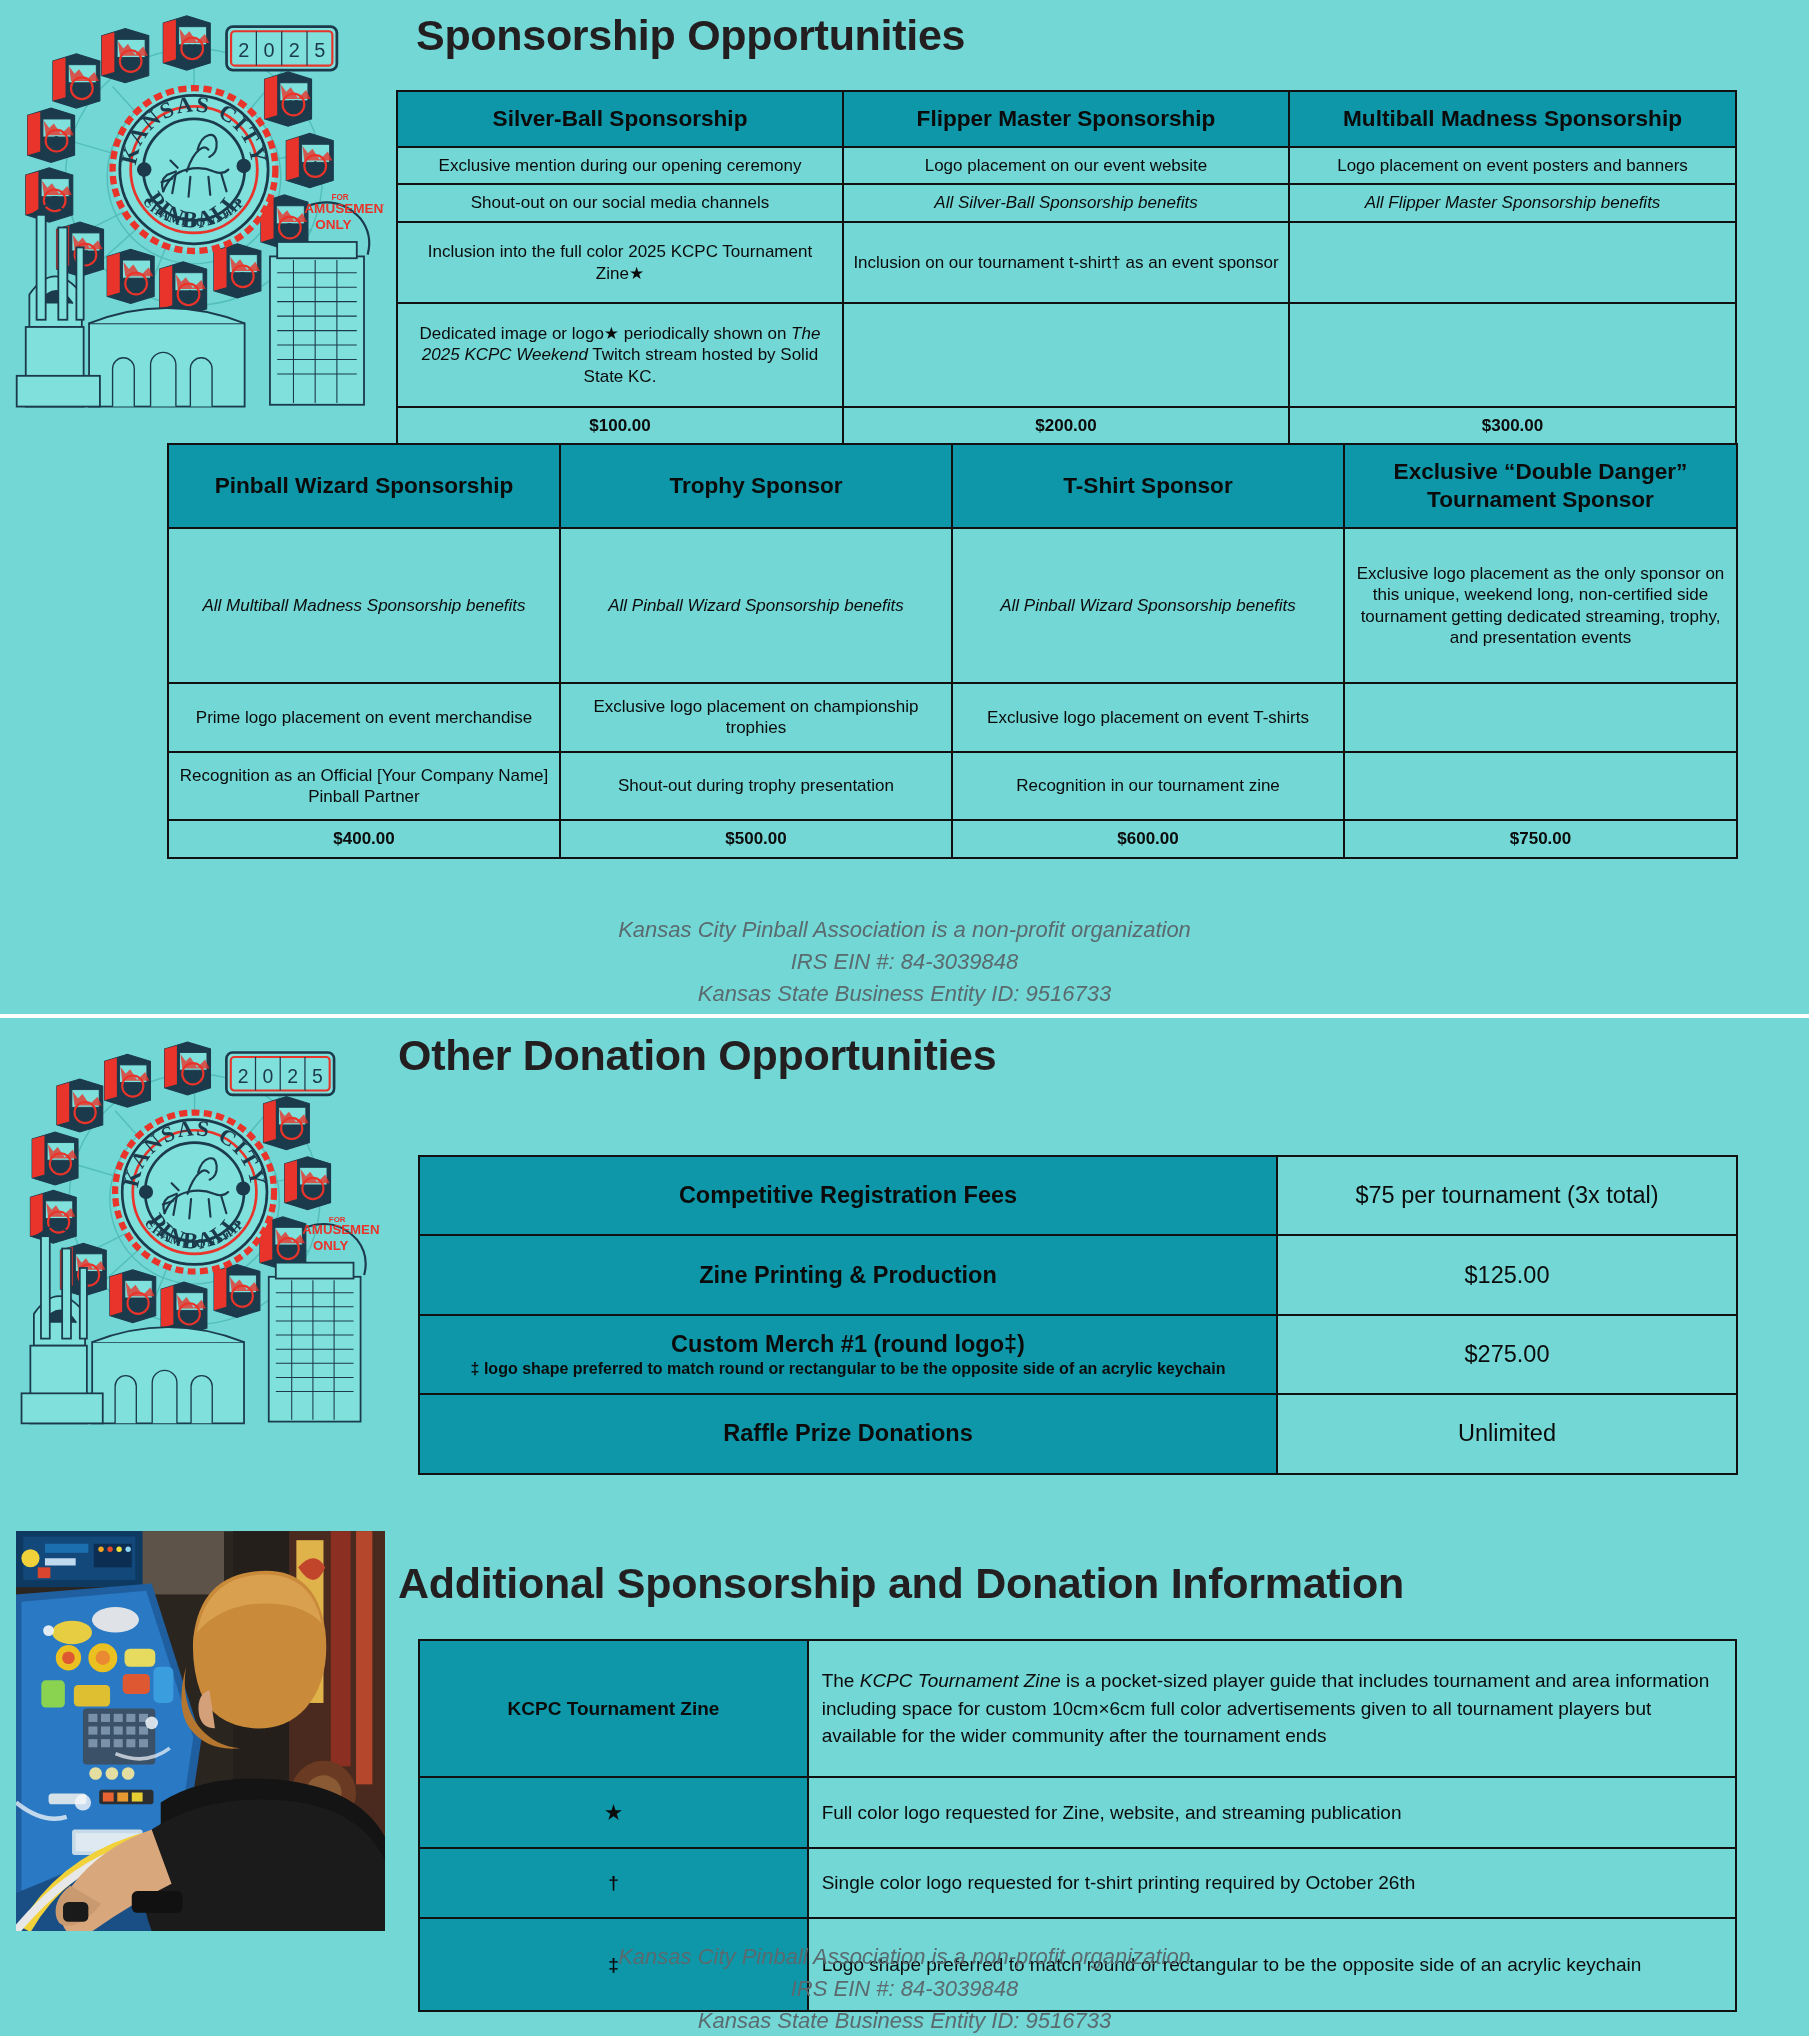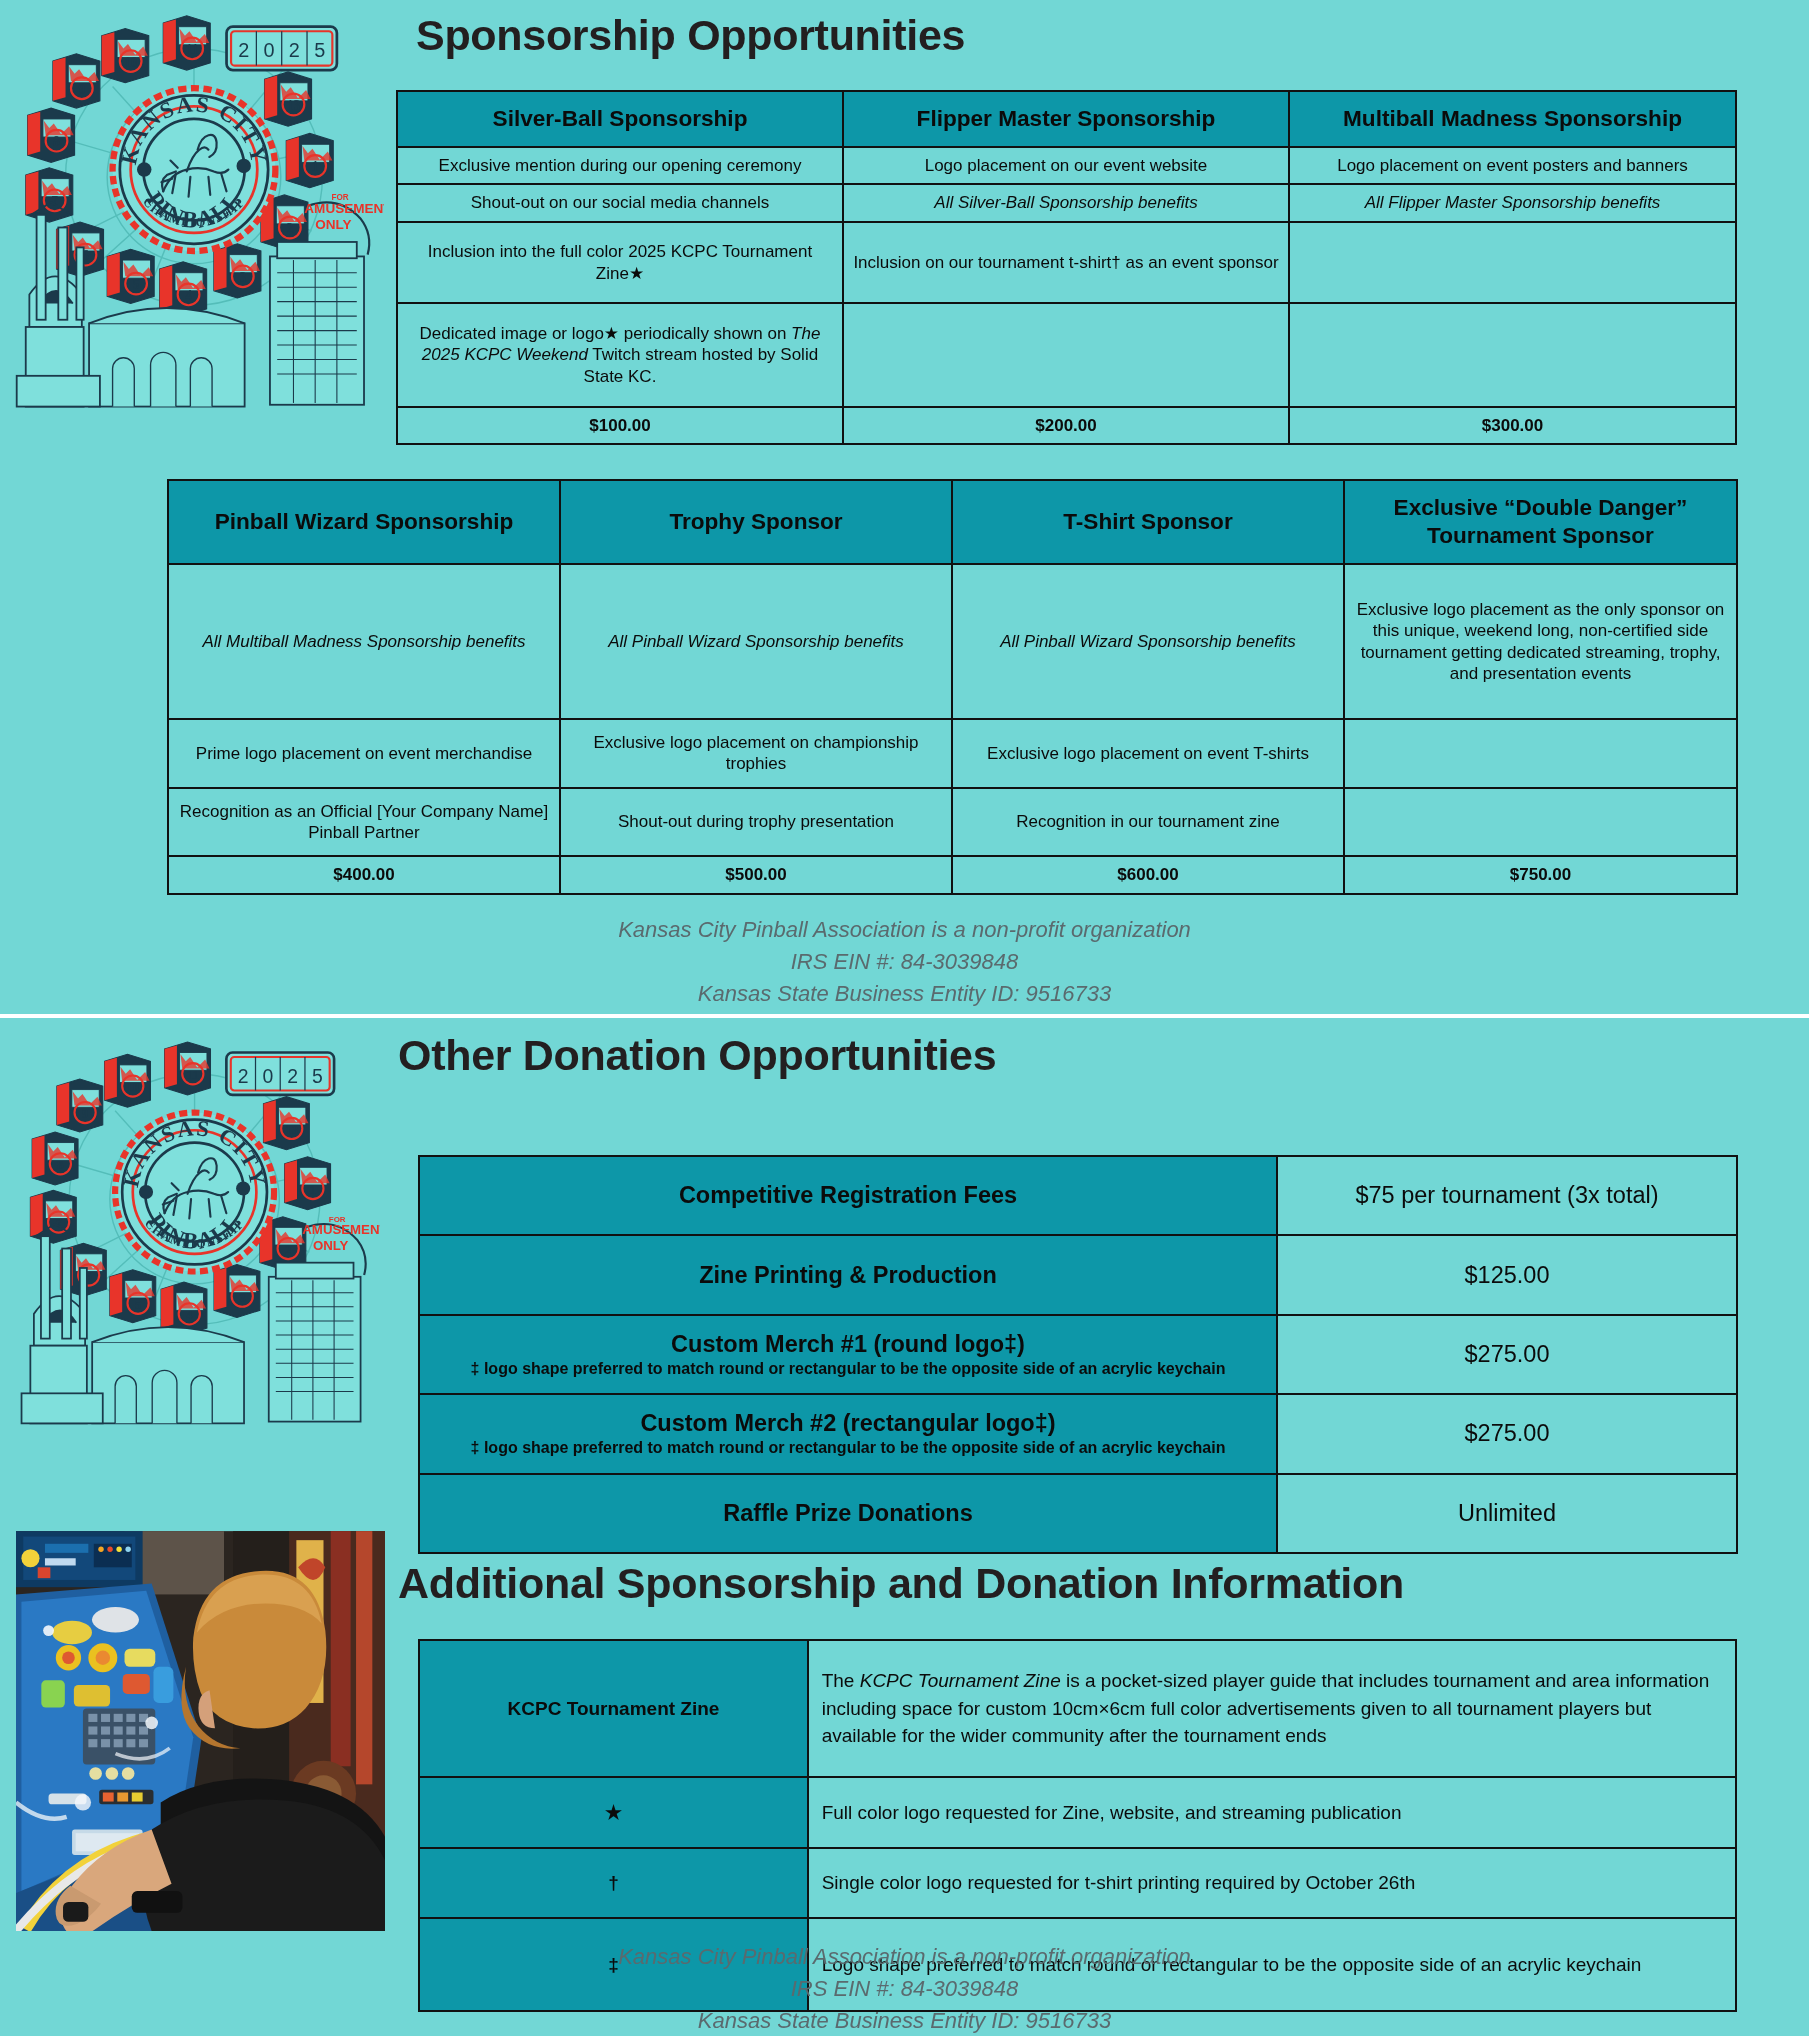--- a/index.html
+++ b/index.html
@@ -351,21 +351,21 @@
         <tr>
           <td class="price">$100.00</td>
           <td class="price">$200.00</td>
           <td class="price">$300.00</td>
         </tr>
       </tbody>
     </table>
   </div>
 
   <div style="position:absolute;left:167px;top:443px;">
-    <table class="grid" style="width:1568px;margin-top:36px;">
+    <table class="grid" style="width:1568px;">
       <colgroup>
           <col style="width:392px">
           <col style="width:392px">
           <col style="width:392px">
           <col style="width:393px">
         </colgroup>
       <thead>
         <tr>
           <th class="hdr">Pinball Wizard Sponsorship</th>
           <th class="hdr">Trophy Sponsor</th>
@@ -585,27 +585,20 @@
           <td class="dlabel" style="height:52px">Competitive Registration Fees</td>
           <td class="dvalue">$75 per tournament (3x total)</td>
         </tr>
         <tr>
           <td class="dlabel" style="height:52px">Zine Printing &amp; Production</td>
           <td class="dvalue">$125.00</td>
         </tr>
         <tr>
           <td class="dlabel" style="height:52px">
             <span>Custom Merch #1 (round logo‡)</span>
-            <span class="dnote">‡ logo shape preferred to match round or rectangular to be the opposite side of an acrylic keychain</span>
-          </td>
-          <td class="dvalue">$275.00</td>
-        </tr>
-        <tr>
-          <td class="dlabel" style="height:52px">
-            <span>Custom Merch #2 (rectangular logo‡)</span>
             <span class="dnote">‡ logo shape preferred to match round or rectangular to be the opposite side of an acrylic keychain</span>
           </td>
           <td class="dvalue">$275.00</td>
         </tr>
         <tr>
           <td class="dlabel" style="height:52px">Raffle Prize Donations</td>
           <td class="dvalue">Unlimited</td>
         </tr>
       </tbody>
     </table>

